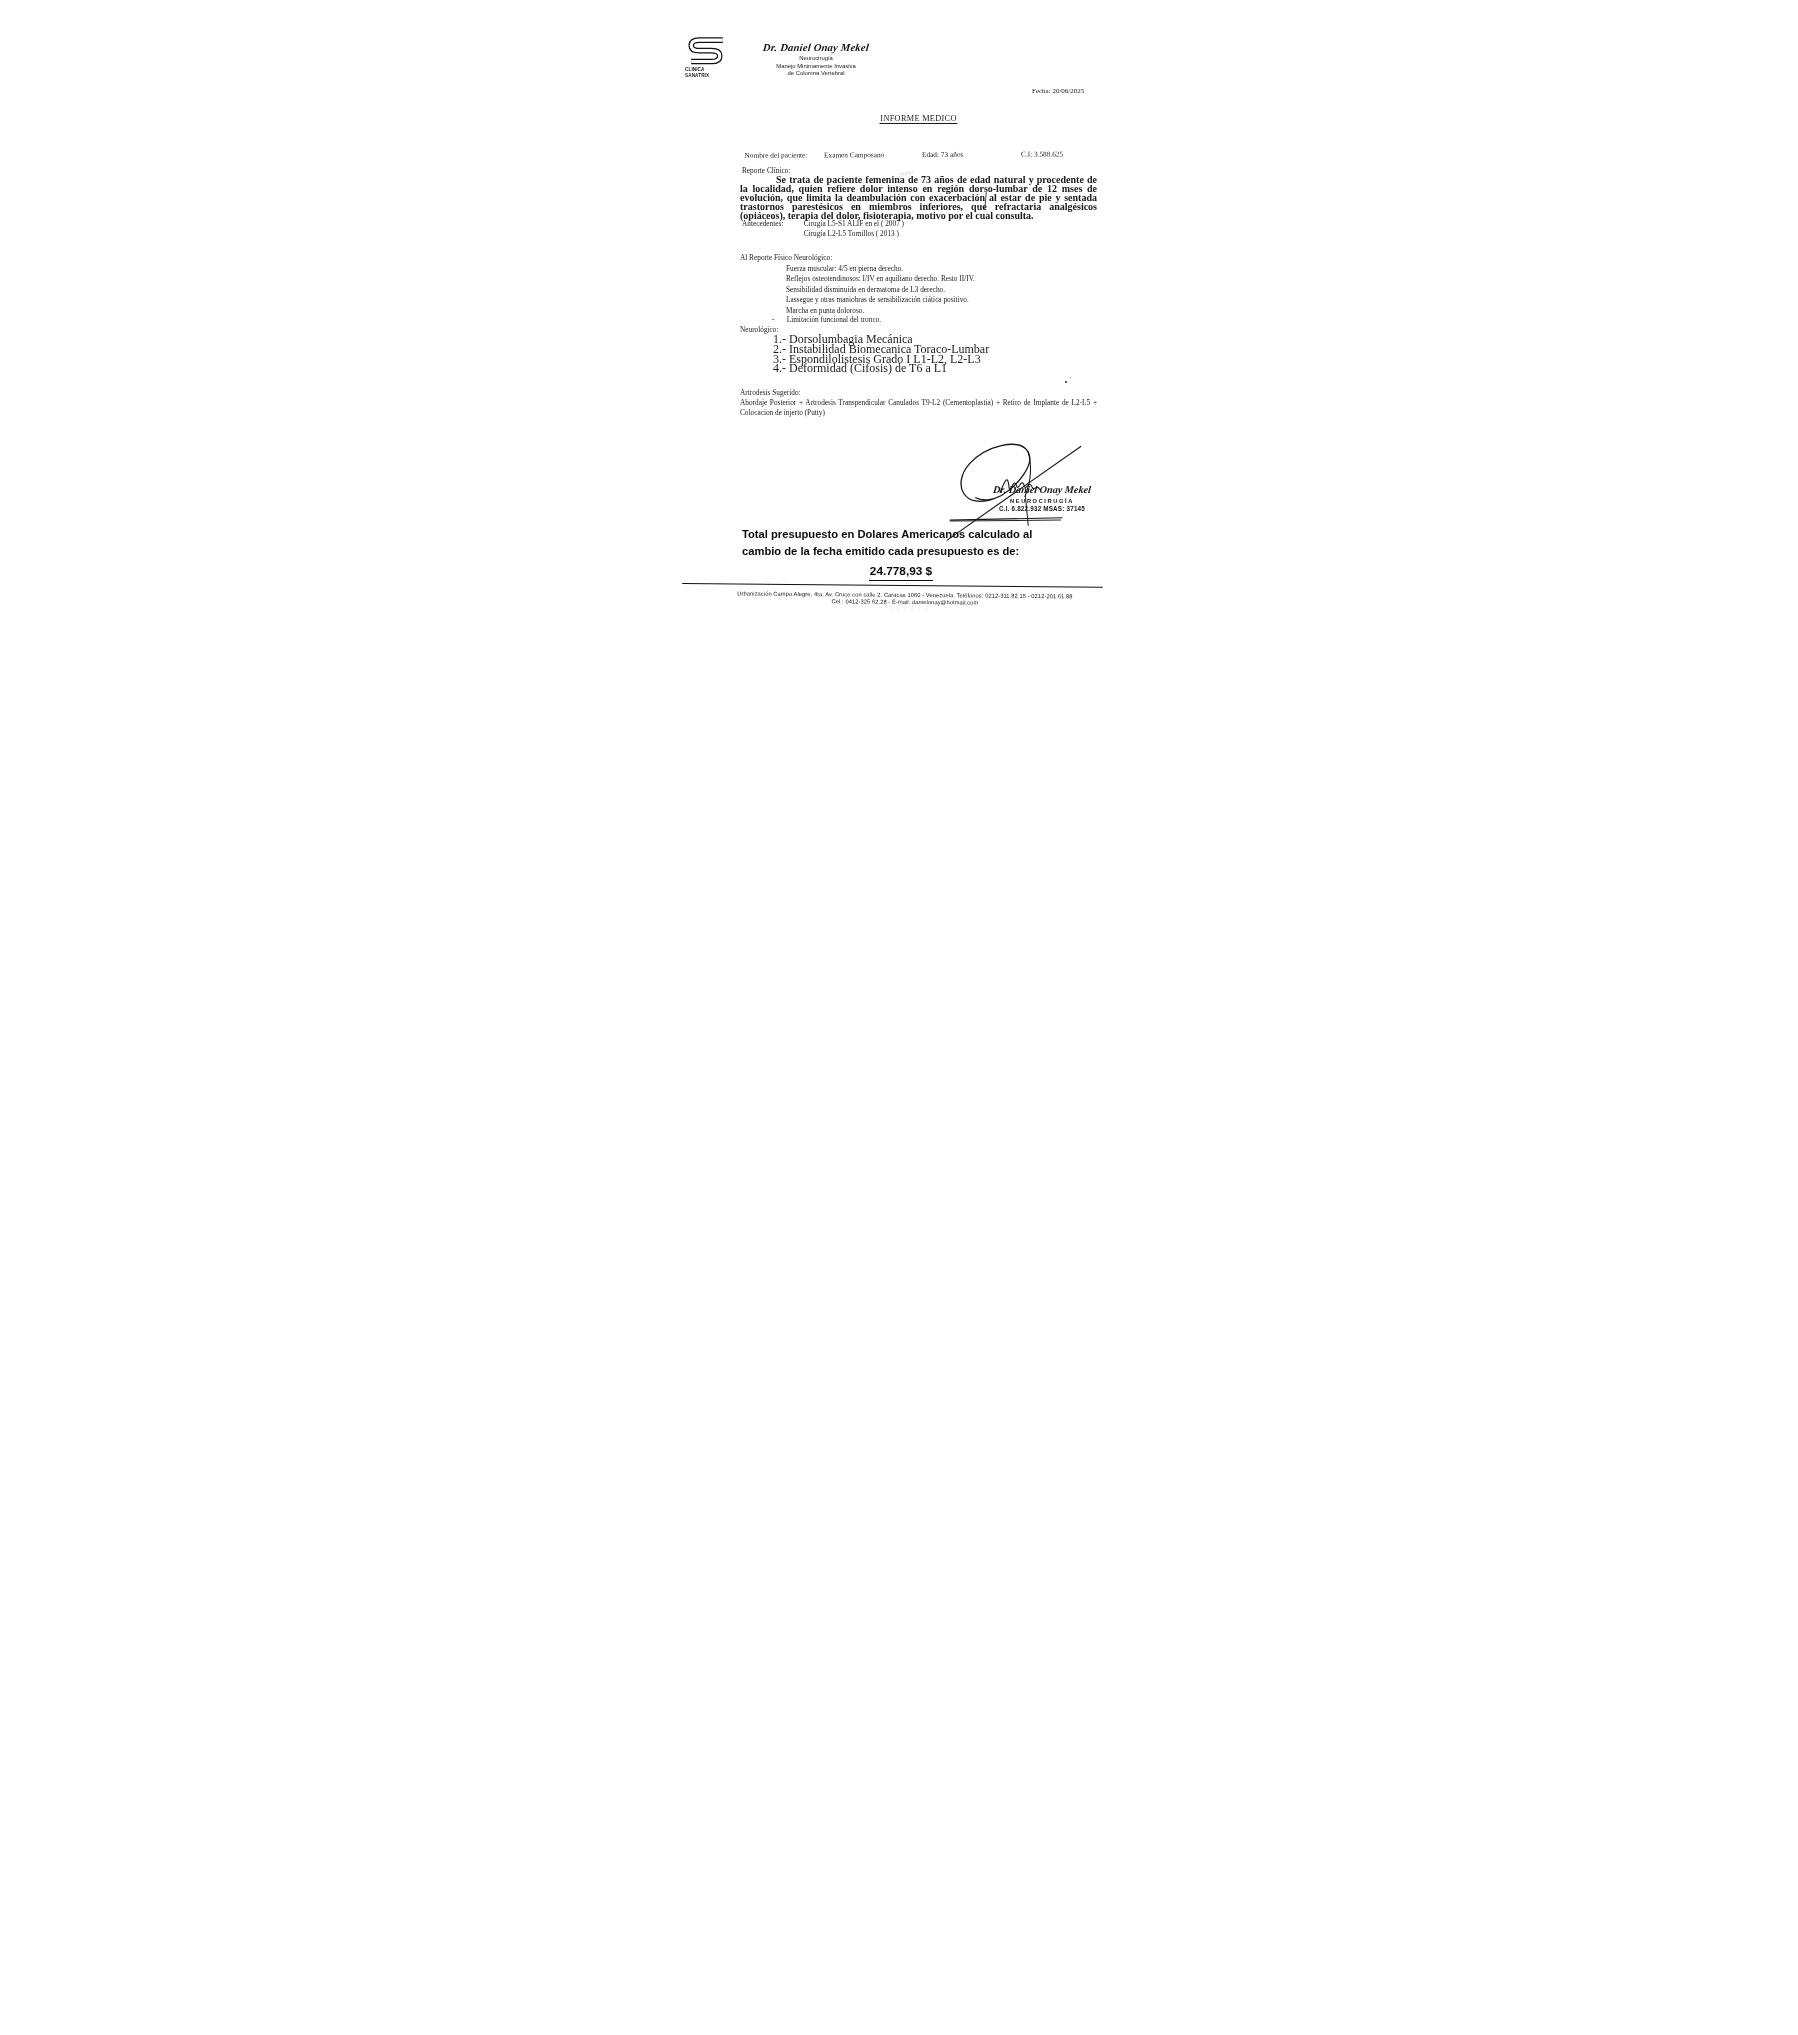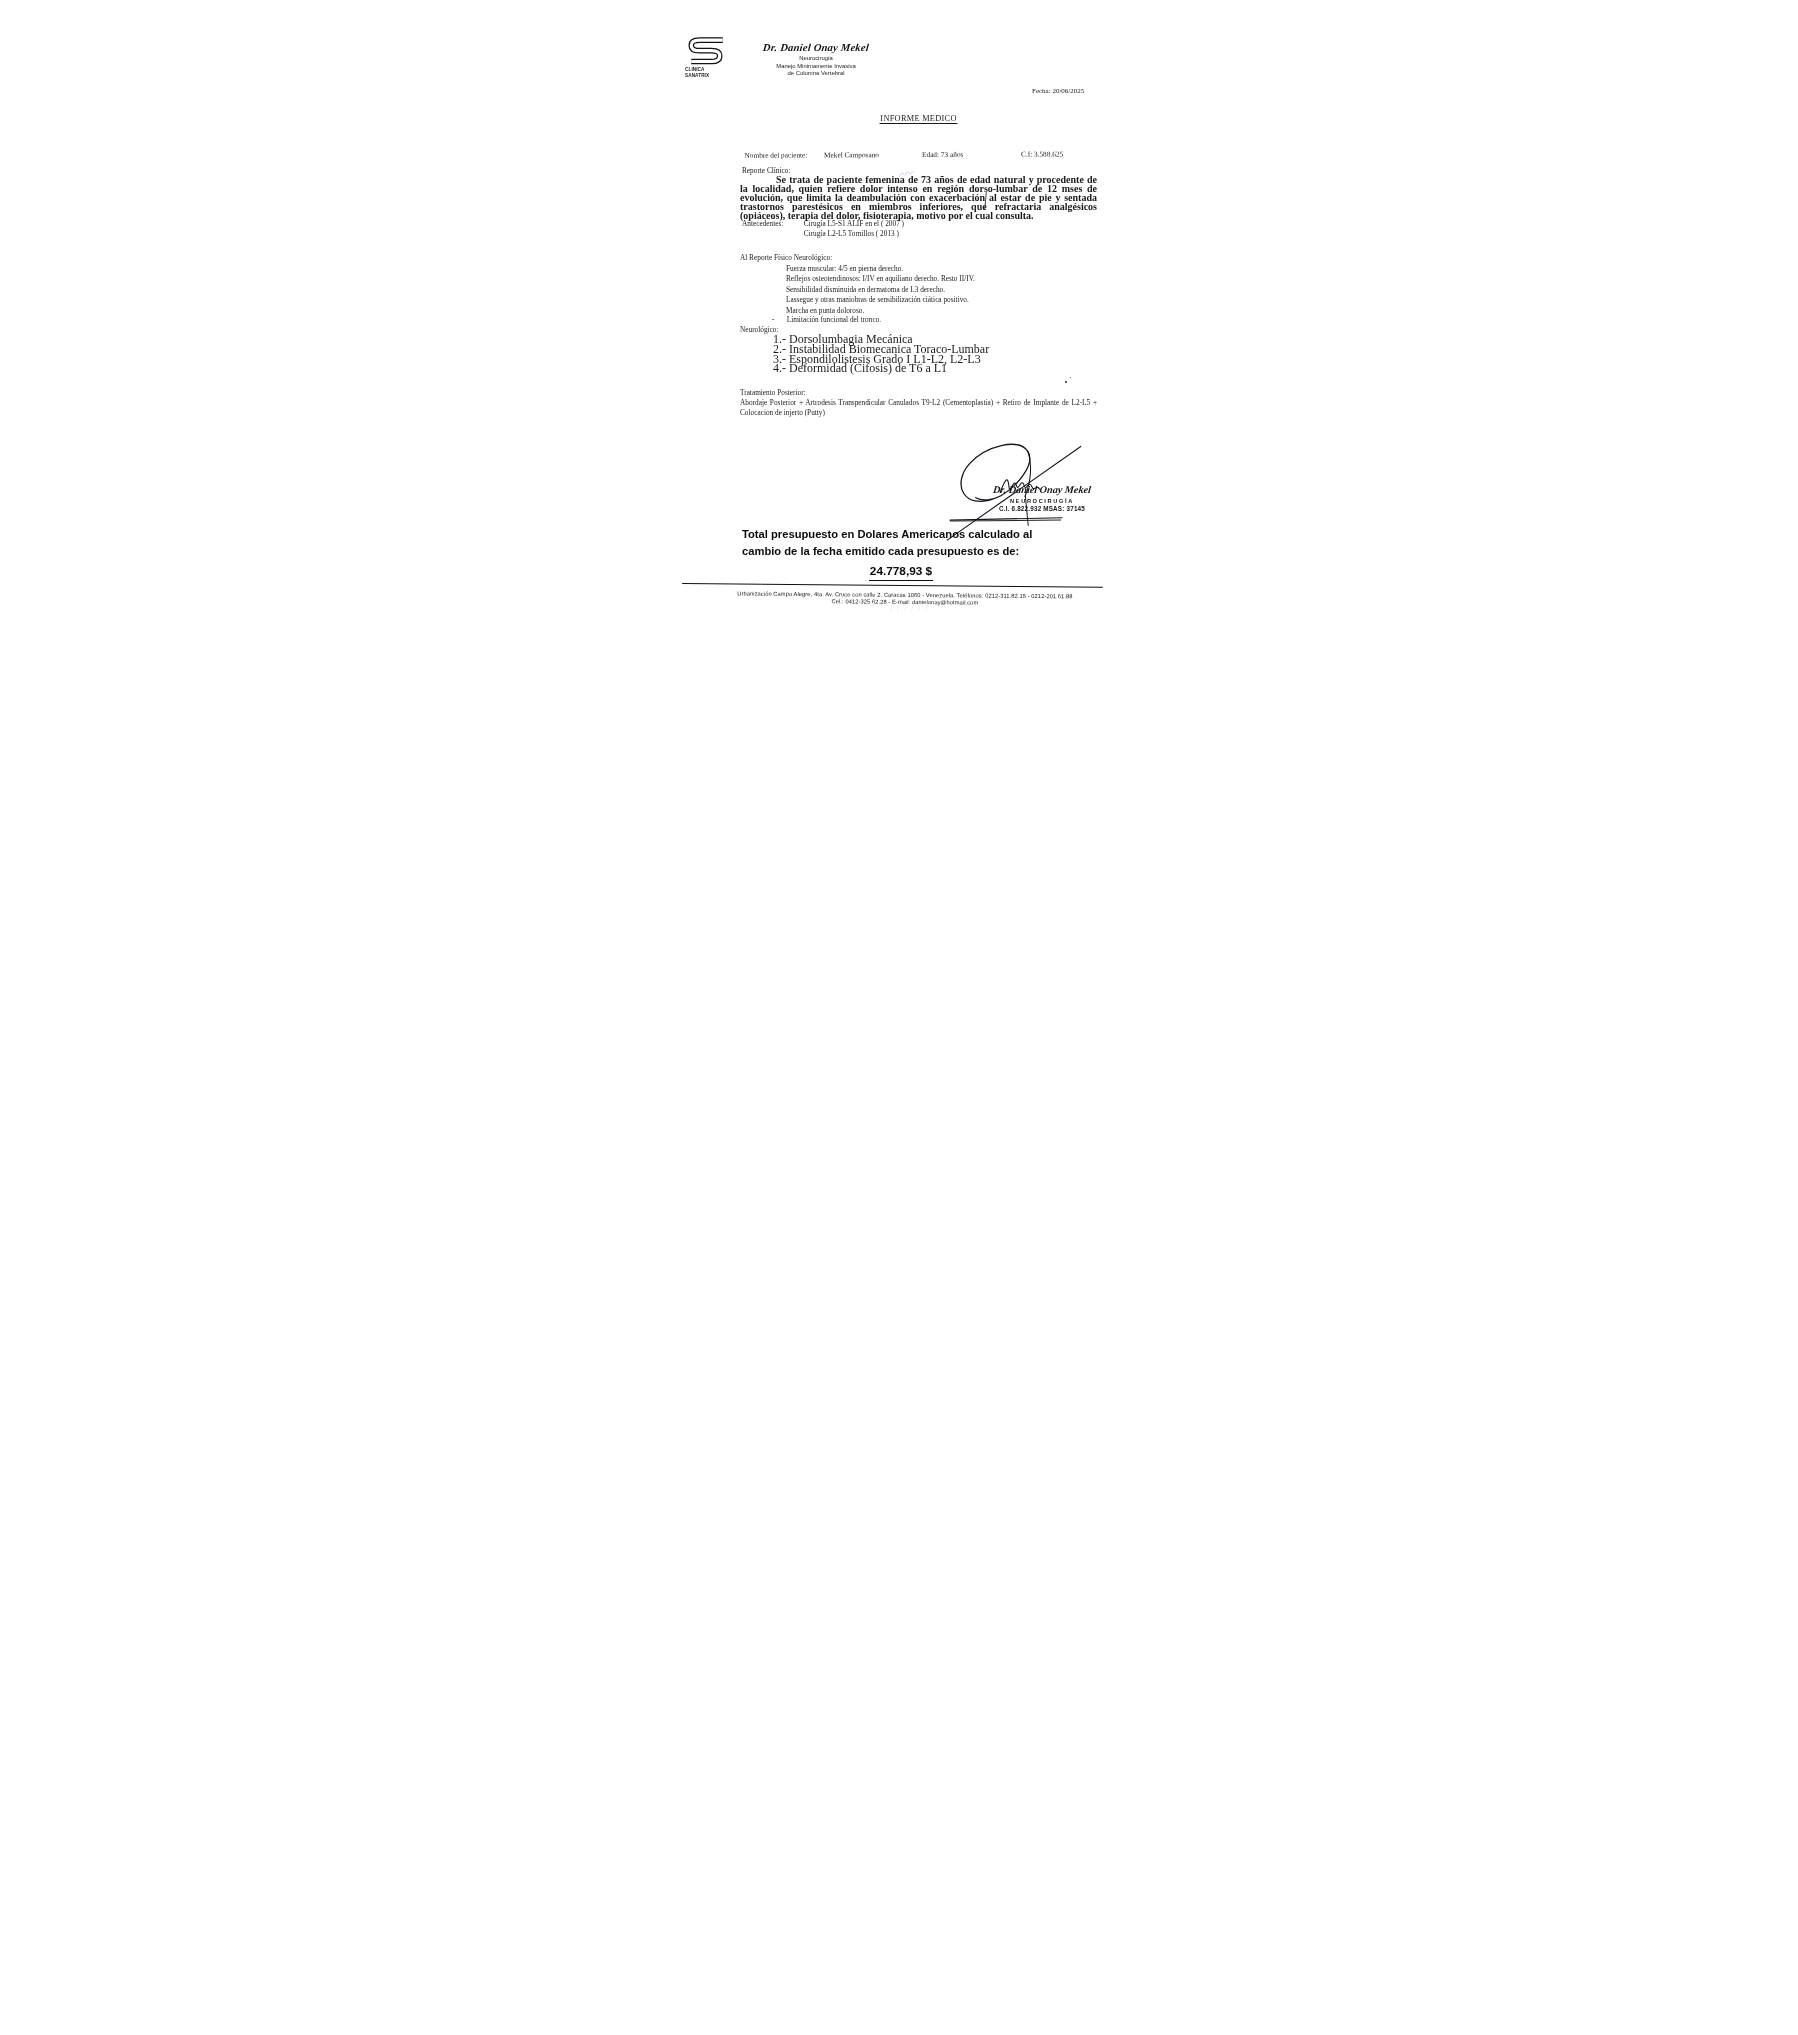--- a/index.html
+++ b/index.html
@@ -101,21 +101,21 @@
     <span> </span>
     <span>20/06/2025</span>
   </div>
 
   <div class="title-wrap">
     <span class="title">INFORME MEDICO</span>
   </div>
 
   <div class="patient-row">
     <span class="p-label">Nombre del paciente:</span>
-    <span class="p-name">Mekel Camposano</span>
+    <span class="p-name">Examen Camposano</span>
     <span class="p-age">Edad: 73 años</span>
     <span class="p-ci">C.I: 3.588.625</span>
   </div>
 
   <div class="abs sec-head report-head">Reporte Clínico:</div>
   <div class="report-para">Se trata de paciente femenina de 73 años de edad natural y procedente de la localidad, quien refiere dolor intenso en región dorso-lumbar de 12 mses de evolución, que limita la deambulación con exacerbación al estar de pie y sentada trastornos parestésicos en miembros inferiores, que refractaria analgésicos (opiáceos), terapia del dolor, fisioterapia, motivo por el cual consulta.</div>
 
   <div class="antecedentes">
     <div>Antecedentes:</div>
     <div class="ant-items">
@@ -137,21 +137,21 @@
   </div>
 
   <div class="abs sec-head diag-head">Neurológico:</div>
   <div class="diag-items">
     <div>1.- Dorsolumbagia Mecánica</div>
     <div>2.- Instabilidad Biomecanica Toraco-Lumbar</div>
     <div>3.- Espondilolistesis  Grado I L1-L2, L2-L3</div>
     <div>4.-  Deformidad (Cifosis) de T6 a L1</div>
   </div>
 
-  <div class="abs sec-head treat-head">Tratamiento Posterior:</div>
+  <div class="abs sec-head treat-head">Artrodesis Sugerido:</div>
   <div class="treat-para">Abordaje Posterior  + Artrodesis Transpendicular Canulados  T9-L2 (Cementoplastia) + Retiro de Implante de L2-L5 + Colocacion de injerto (Putty)</div>
 
   <svg class="sig-svg" viewBox="0 0 420 280">
     <g fill="none" stroke="#16161c" stroke-width="3.2" stroke-linecap="round">
       <path d="M148,165 C70,196 40,130 85,80 C125,36 205,16 228,50 C248,80 202,136 162,159 C142,170 116,173 100,164"></path>
       <path d="M228,50 C241,90 233,130 221,161" stroke-width="2.6"></path>
       <path d="M160,151 C174,114 179,110 182,139 C184,157 194,112 200,134 C205,151 212,112 219,134 C224,150 231,118 238,137 C243,150 250,130 257,143" stroke-width="2.6"></path>
       <path d="M30,268 L358,38" stroke-width="2.8"></path>
       <path d="M222,160 L229,232" stroke-width="2.4"></path>
       <path d="M37,219 L312,213" stroke-width="2.8"></path>

